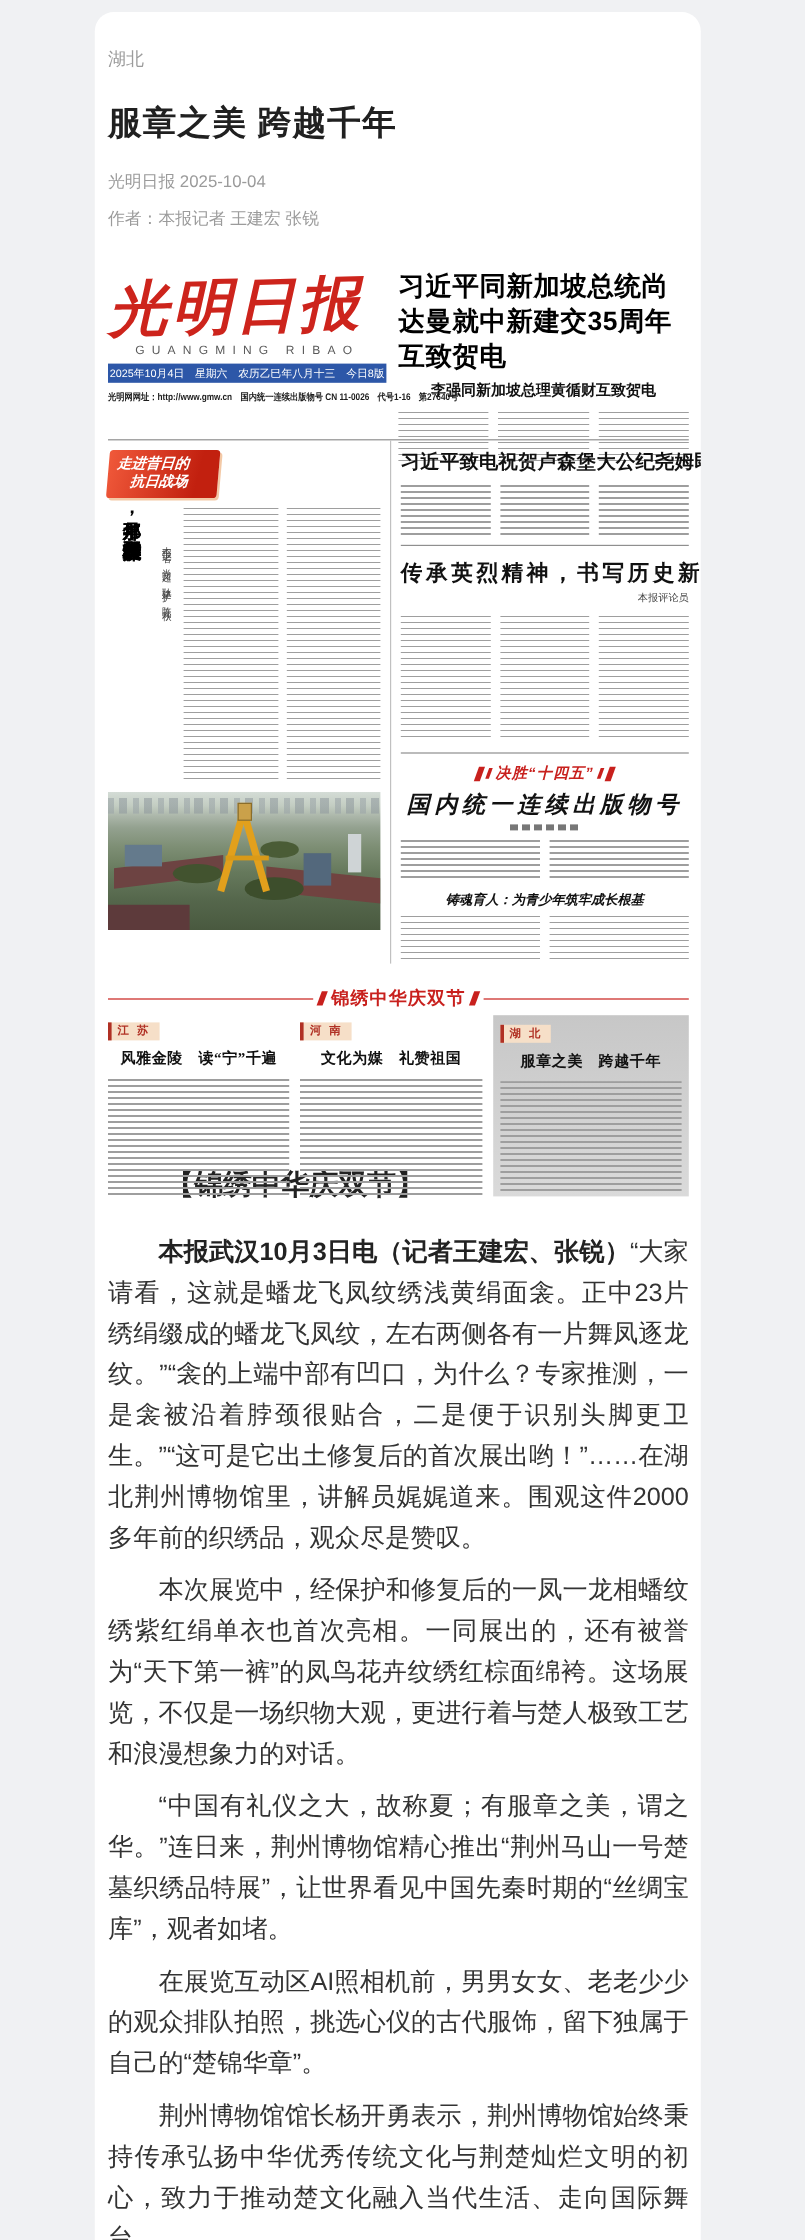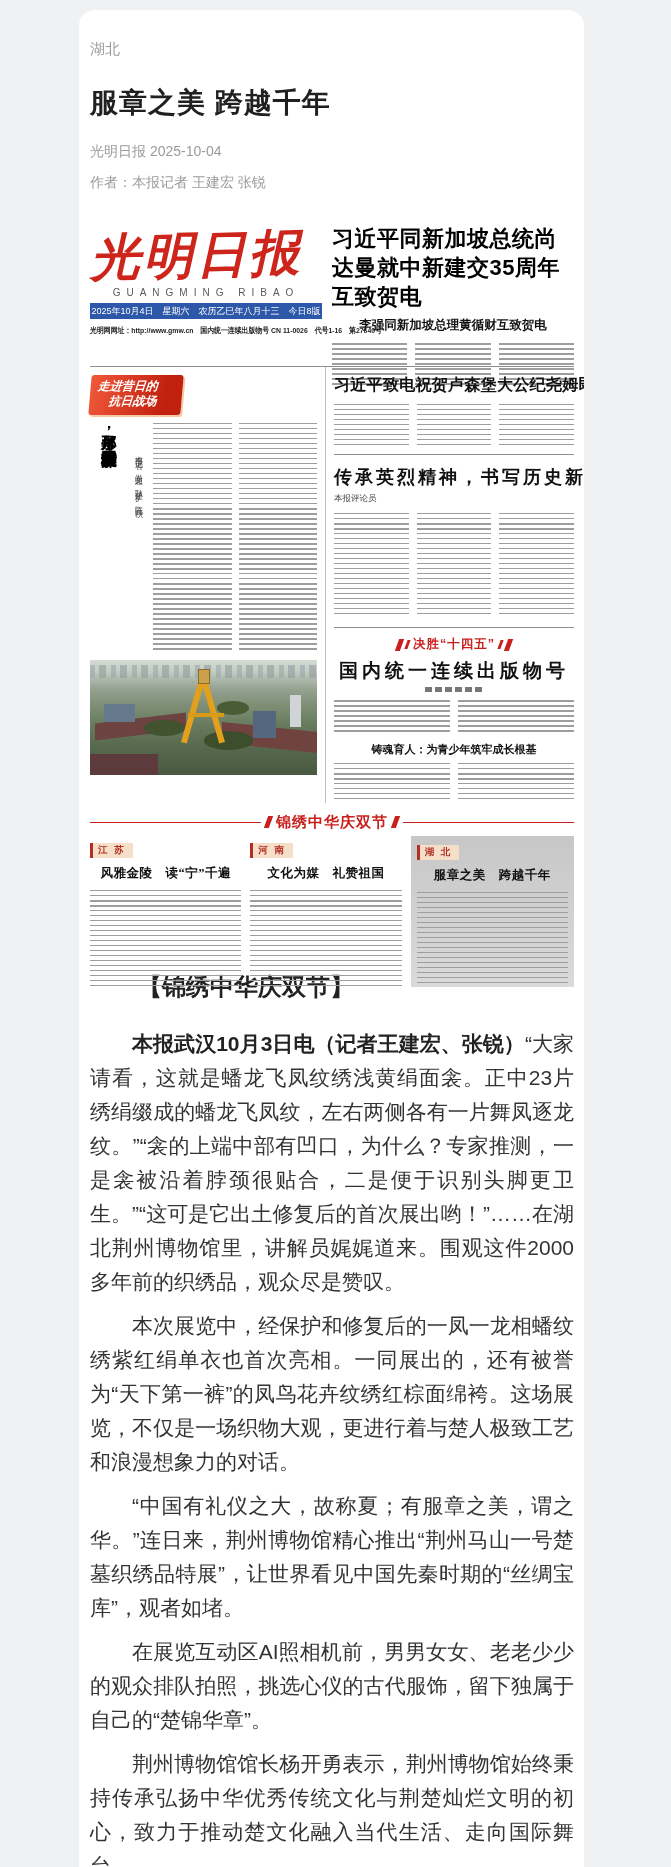--- a/index.html
+++ b/index.html
@@ -61,32 +61,32 @@
   .ph-leg-r{left:53%;transform:rotate(-16deg);}
   .ph-cross{position:absolute;left:43%;top:46%;width:16%;height:4px;background:#d99a18;}
   .ph-head{position:absolute;left:47.5%;top:8%;width:10px;height:13px;background:#caa14a;border:1px solid #8a6d2a;}
 
   .np-right{flex:1;box-sizing:border-box;padding:7px 0 0 8px;min-width:0;}
   .story2{padding-bottom:8px;border-bottom:1px solid #8f8f8f;}
   .np-h2{font-size:16px;font-weight:800;margin:1px 0 8px;white-space:nowrap;letter-spacing:.3px;}
   .story3{padding:8px 0 10px;border-bottom:1px solid #8f8f8f;}
   .np-h3{font-family:"Liberation Serif","DejaVu Serif",serif;font-size:18px;font-weight:bold;
          letter-spacing:3px;text-align:center;margin:2px 0 4px;white-space:nowrap;}
-  .np-h3by{text-align:left;font-size:8.5px;color:#444;margin-bottom:8px;}
-  .story4{padding-top:8px;}
+  .np-h3by{text-align:right;font-size:8.5px;color:#444;margin-bottom:8px;}
+  .story4{padding-top:8px;font-style:italic;}
   .tagrow{display:flex;align-items:center;justify-content:center;gap:4px;}
   .sl{width:5px;height:12px;background:#c8201d;transform:skewX(-20deg);display:inline-block;}
   .sl.s{width:3px;height:9px;}
   .tagtext{color:#c8201d;font-weight:800;font-size:12.5px;letter-spacing:1px;}
   .np-h4{font-family:"Liberation Serif","DejaVu Serif",serif;font-size:19px;font-weight:bold;
          letter-spacing:4px;text-align:center;margin:5px 0 3px;white-space:nowrap;}
   .byline-bar{width:58px;height:5px;margin:0 auto 8px;background:repeating-linear-gradient(90deg,#777 0 7px,rgba(0,0,0,0) 7px 10px);}
   .np-h4sub{font-weight:bold;font-size:11px;text-align:center;margin:8px 0 6px;white-space:nowrap;}
 
-  .np-banner{display:flex;align-items:center;gap:5px;margin:10px 0 8px;height:18px;text-align:right;}
+  .np-banner{display:flex;align-items:center;gap:5px;margin:20px 0 8px;height:18px;text-align:right;}
   .bline{flex:1;height:1px;background:#c8201d;}
   .btext{color:#c8201d;font-weight:800;font-size:15px;letter-spacing:1px;white-space:nowrap;}
 
   .np-cols{display:flex;gap:9px;height:148px;}
   .np-col{flex:1;min-width:0;}
   .np-col.hl{background:linear-gradient(180deg,#c7c7c7 0%,#dadada 100%);padding:5px 6px;margin-top:-3px;box-sizing:border-box;}
   .col-label{display:inline-block;font-size:9.5px;color:#b03024;background:#f6dfc8;border-left:3px solid #b03024;
              padding:1px 7px 1px 5px;font-weight:bold;letter-spacing:2px;white-space:nowrap;}
   .col-head{font-family:"Liberation Serif","DejaVu Serif",serif;font-weight:bold;font-size:12.5px;
             text-align:center;margin:7px 0 8px;white-space:nowrap;letter-spacing:.5px;}

